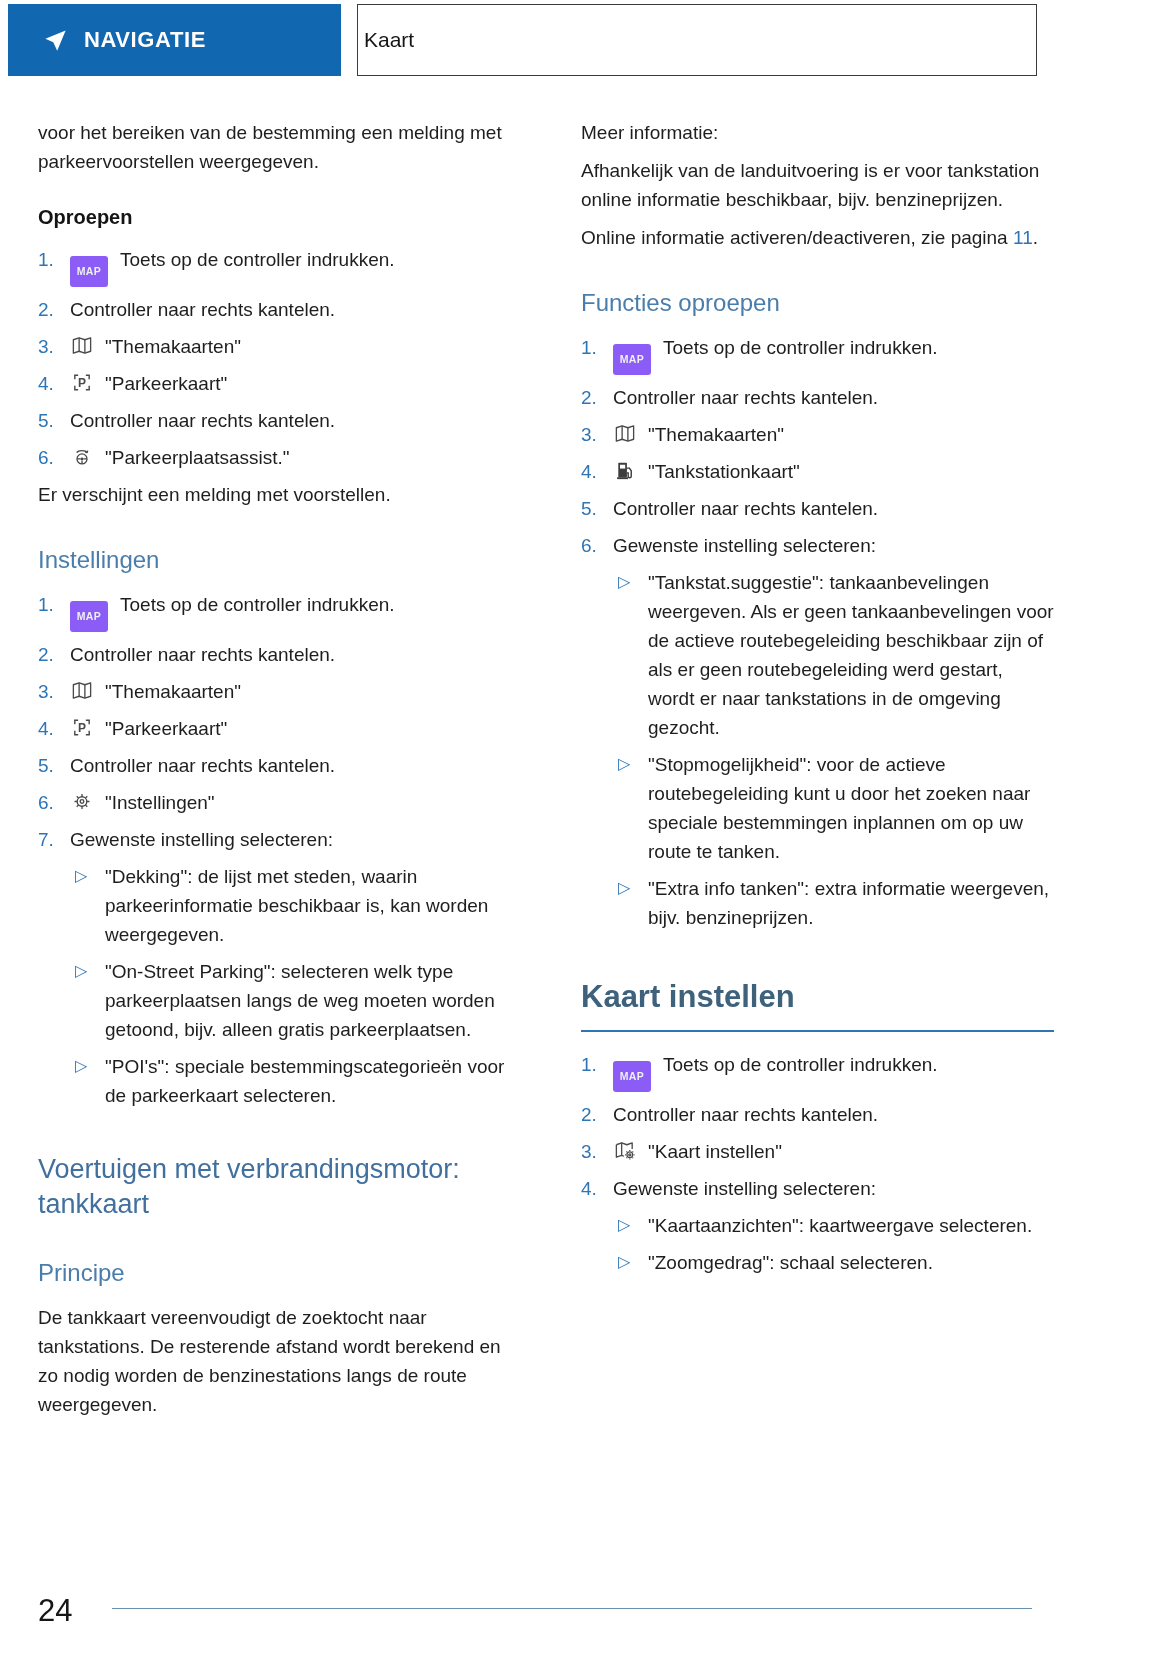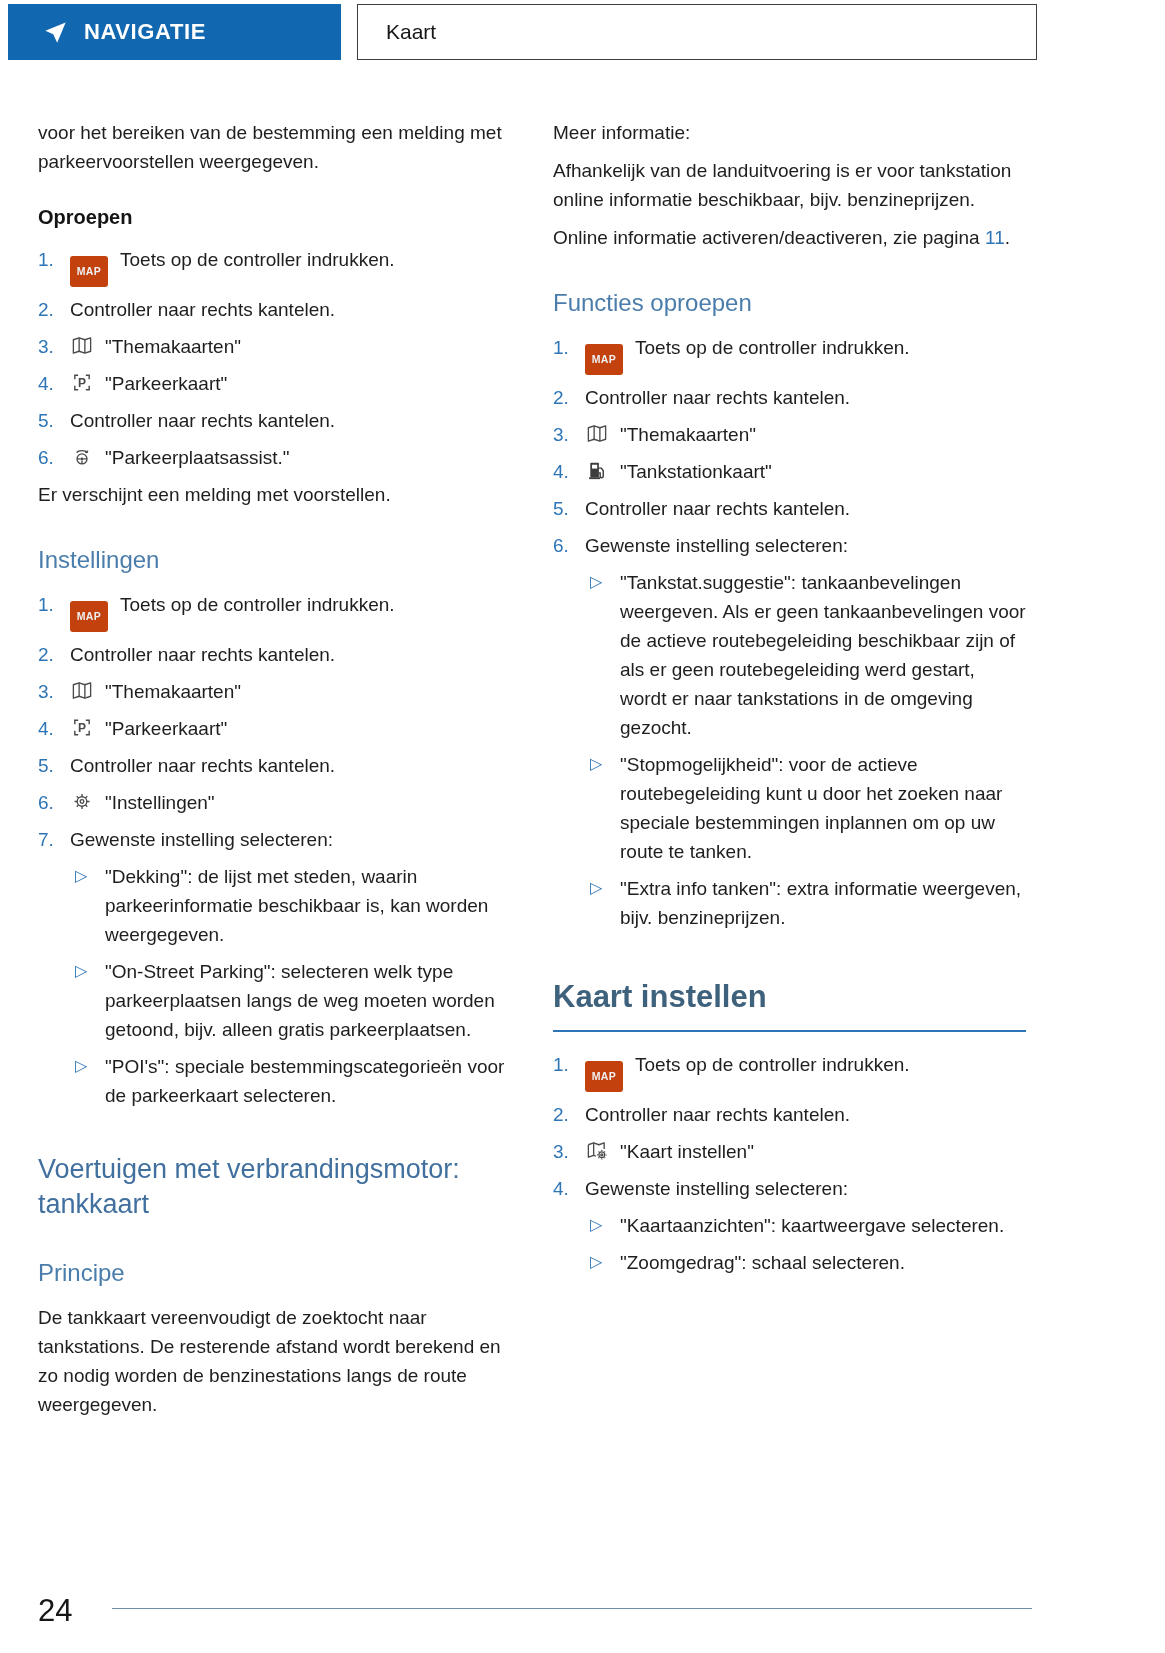--- a/index.html
+++ b/index.html
@@ -2,40 +2,40 @@
 <html><head>
 <meta charset="utf-8">
 <style>
   * { box-sizing: border-box; }
   html, body { margin: 0; padding: 0; background: #ffffff; }
   .page {
     width: 1165px; height: 1653px; position: relative; background: #ffffff;
     font-family: "Liberation Sans", sans-serif; color: #1e1e1e; overflow: hidden;
   }
   
-  .header { position: absolute; top: 4px; left: 8px; right: 128px; height: 56px; display: flex; }
+  .header { position: absolute; top: 4px; left: 8px; right: 128px; height: 72px; display: flex; }
   .nav-badge { width: 333px; background: #1168b1; color: #ffffff; display: flex; align-items: center; padding-left: 34px; gap: 15px; flex: none; }
   .nav-arrow { width: 27px; height: 27px; display: inline-block; }
   .nav-arrow svg { width: 100%; height: 100%; }
   .nav-label { font-size: 22px; font-weight: 700; letter-spacing: 0.6px; }
-  .tab-box { flex: 1; margin-left: 16px; border: 1px solid #3c3c3c; display: flex; align-items: center; padding-left: 28px; font-size: 21px; color: #161616; background: #ffffff; }
+  .tab-box { flex: 1; margin-left: 16px; border: 1px solid #3c3c3c; display: flex; align-items: center; padding-left: 6px; font-size: 21px; color: #161616; background: #ffffff; }
   
-  .content { position: absolute; top: 118px; left: 38px; display: flex; gap: 42px; }
+  .content { position: absolute; top: 118px; left: 38px; display: flex; gap: 70px; }
   .col { width: 473px; font-size: 19px; line-height: 29px; }
   .para { margin: 0 0 9px; }
   .h-bold { font-size: 20px; font-weight: 700; margin: 27px 0 13px; color: #141414; }
   .h-blue { font-size: 24px; font-weight: 400; color: #4a7dab; margin: 36px 0 15px; line-height: 30px; }
   .h-section { font-size: 27px; line-height: 35px; font-weight: 400; color: #41709f; margin: 42px 0 12px; }
   .h-chapter { font-size: 31px; font-weight: 700; color: #3e617c; margin: 46px 0 18px; padding-bottom: 14px; border-bottom: 2px solid #2e75b6; line-height: 38px; }
   .list { margin: 0 0 4px; }
   .li { display: flex; margin: 0 0 8px; }
   .num { width: 32px; flex: none; color: #2e75b6; }
   .li-body { flex: 1; }
   .map-btn {
-    display: inline-flex; width: 38px; height: 31px; background: #c2410c; color: #eef0f1;
+    display: inline-flex; width: 38px; height: 31px; background: #8b5cf6; color: #eef0f1;
     border-radius: 3px; font-size: 10.5px; font-weight: 700; align-items: center; justify-content: center;
     letter-spacing: 0.4px; vertical-align: -9px; margin-right: 12px;
   }
   .gi { display: inline-block; width: 24px; height: 23px; vertical-align: -4px; margin-right: 11px; }
   .gi svg { width: 100%; height: 100%; }
   .bullet { display: flex; margin: 0 0 8px; padding-left: 37px; }
   .marker { width: 30px; flex: none; color: #2e75b6; font-size: 16px; line-height: 28px; }
   .b-text { flex: 1; }
   .page-link { color: #2e75b6; text-decoration: none; cursor: pointer; }
   

